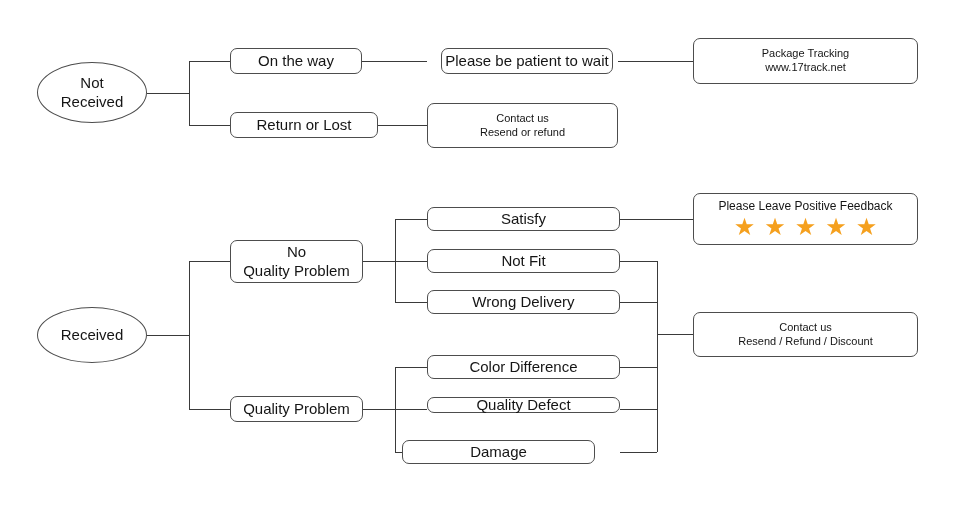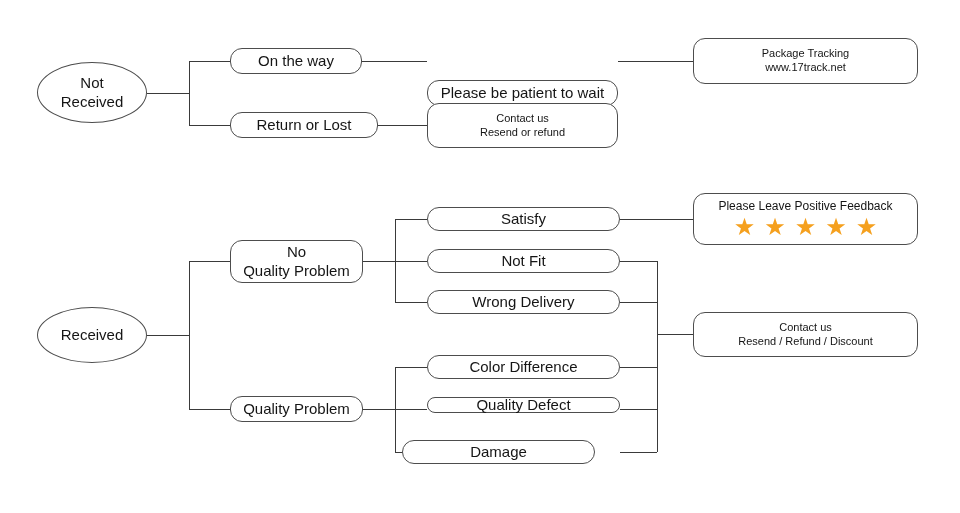--- a/index.html
+++ b/index.html
@@ -8,21 +8,21 @@
     width:960px;height:513px;
     background:#ffffff;
     font-family:"Liberation Sans","DejaVu Sans",sans-serif;
     color:#151515;
     overflow:hidden;
   }
   .node{
     position:absolute;
     background:#ffffff;
     border:1.3px solid #4d4d4d;
-    border-radius:12px;
+    border-radius:7px;
     box-sizing:border-box;
     display:flex;
     flex-direction:column;
     align-items:center;
     justify-content:center;
     text-align:center;
     font-size:15px;
     line-height:1.25;
     z-index:2;
   }
@@ -87,21 +87,21 @@
   </div>
 
   <div class="node" style="left:230px;top:48px;width:132px;height:26px;">
     <span>On the way</span>
   </div>
 
   <div class="node" style="left:230px;top:112px;width:148px;height:26px;">
     <span>Return or Lost</span>
   </div>
 
-  <div class="node" style="left:427px;top:48px;width:191px;height:26px;margin-top:32px;">
+  <div class="node" style="left:441px;top:48px;width:172px;height:26px;">
     <span>Please be patient to wait</span>
   </div>
 
   <div class="node small" style="left:693px;top:38px;width:225px;height:46px;">
     <span>Package Tracking</span>
     <span>www.17track.net</span>
   </div>
 
   <div class="node small" style="left:427px;top:103px;width:191px;height:45px;">
     <span>Contact us</span>

